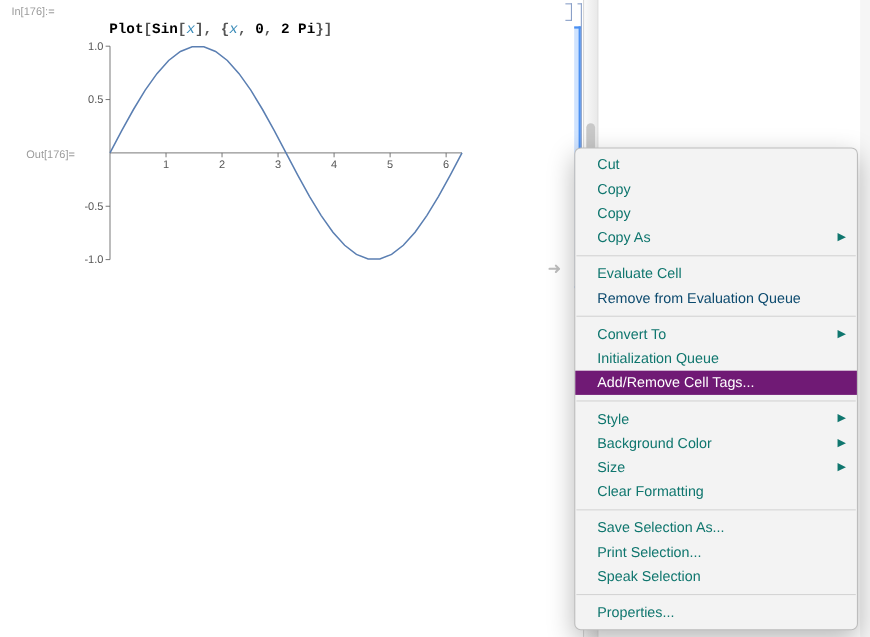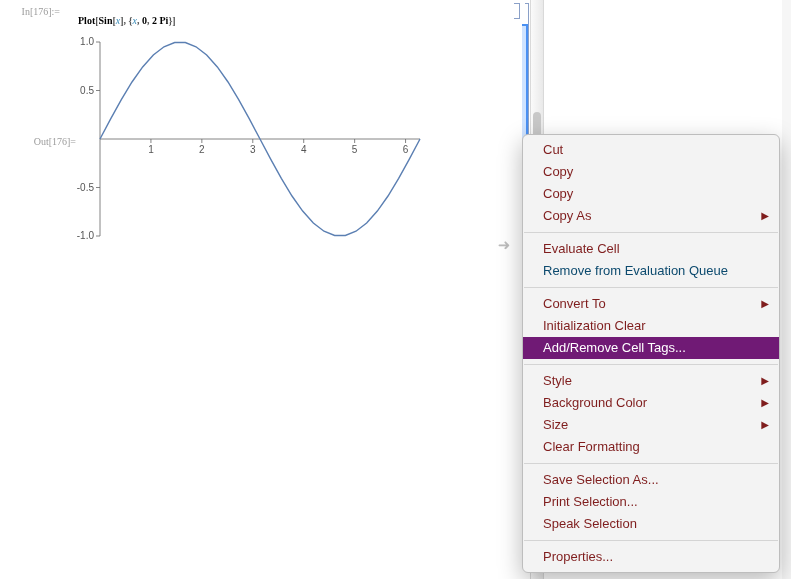--- a/index.html
+++ b/index.html
@@ -36,32 +36,32 @@
     width: 5px;
   }
   .bracket.sel {
     border-color: #4a90f2;
     border-width: 2px;
     background: #cfe3ff;
     width: 4px;
   }
   .in-label, .out-label {
     position: absolute;
-    font-family: Liberation Serif, serif;
+    font-family: Liberation Sans, sans-serif;
     font-size: 10px;
     color: #9c9c9c;
-    text-align: right;
+    text-align: center;
     width: 60px;
   }
   .code-line {
     position: absolute;
     left: 68px;
     top: 4px;
-    font-family: Liberation Serif, serif;
-    font-size: 10px;
+    font-family: Liberation Mono, monospace;
+    font-size: 13px;
     font-weight: bold;
     color: #000;
     white-space: pre;
     text-align: right;
   }
   .code-line .fn  { color: #000; }
   .code-line .br  { color: #555; }
   .code-line .var { color: #3a8bb8; font-style: italic; font-weight: normal;}
   .code-line .num { color: #000; }
   .plot-box {
@@ -111,21 +111,21 @@
     background: #f3f3f3;
     border: 1px solid #bdbdbd;
     border-radius: 6px;
     box-shadow: 0 8px 24px rgba(0,0,0,.28);
     padding: 4px 0 4px 0;
   }
   .menu .item {
     position: relative;
     padding: 2px 20px 2px 20px;
     line-height: 18px;
-    color: #7f1d1d;
+    color: #0f766e;
     cursor: default;
     white-space: nowrap;
   }
   .menu .item.disabled { color: #0c4a6e; }
   .menu .item.highlight {
     background: #701a75;
     color: #fff;
   }
   .menu .item .arrow {
     position: absolute;
@@ -206,21 +206,21 @@
 <div class="menu" id="ctx-menu">
     <div class="item"><span>Cut</span></div>
     <div class="item"><span>Copy</span></div>
     <div class="item"><span>Copy</span></div>
     <div class="item"><span>Copy As</span><span class="arrow">▶</span></div>
     <div class="sep"></div>
     <div class="item"><span>Evaluate Cell</span></div>
     <div class="item disabled"><span>Remove from Evaluation Queue</span></div>
     <div class="sep"></div>
     <div class="item"><span>Convert To</span><span class="arrow">▶</span></div>
-    <div class="item"><span>Initialization Clear</span></div>
+    <div class="item"><span>Initialization Queue</span></div>
     <div class="item highlight"><span>Add/Remove Cell Tags...</span></div>
     <div class="sep"></div>
     <div class="item"><span>Style</span><span class="arrow">▶</span></div>
     <div class="item"><span>Background Color</span><span class="arrow">▶</span></div>
     <div class="item"><span>Size</span><span class="arrow">▶</span></div>
     <div class="item"><span>Clear Formatting</span></div>
     <div class="sep"></div>
     <div class="item"><span>Save Selection As...</span></div>
     <div class="item"><span>Print Selection...</span></div>
     <div class="item"><span>Speak Selection</span></div>

